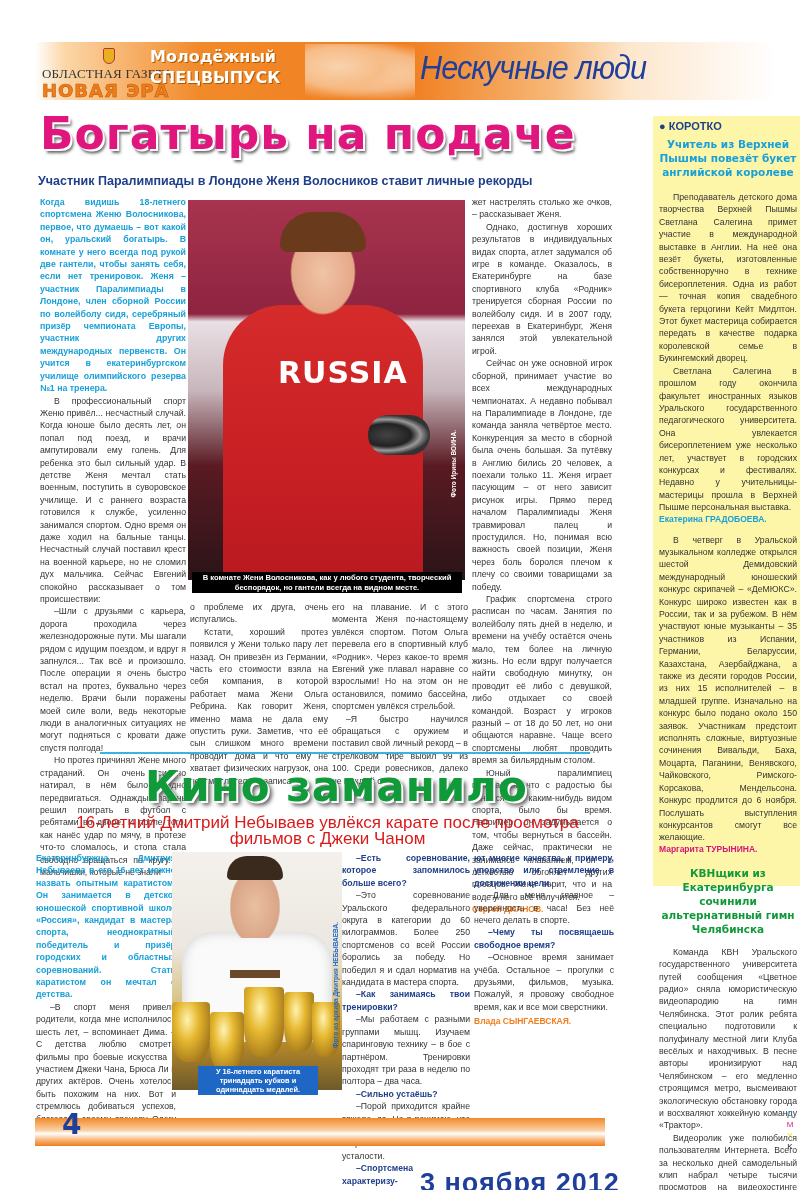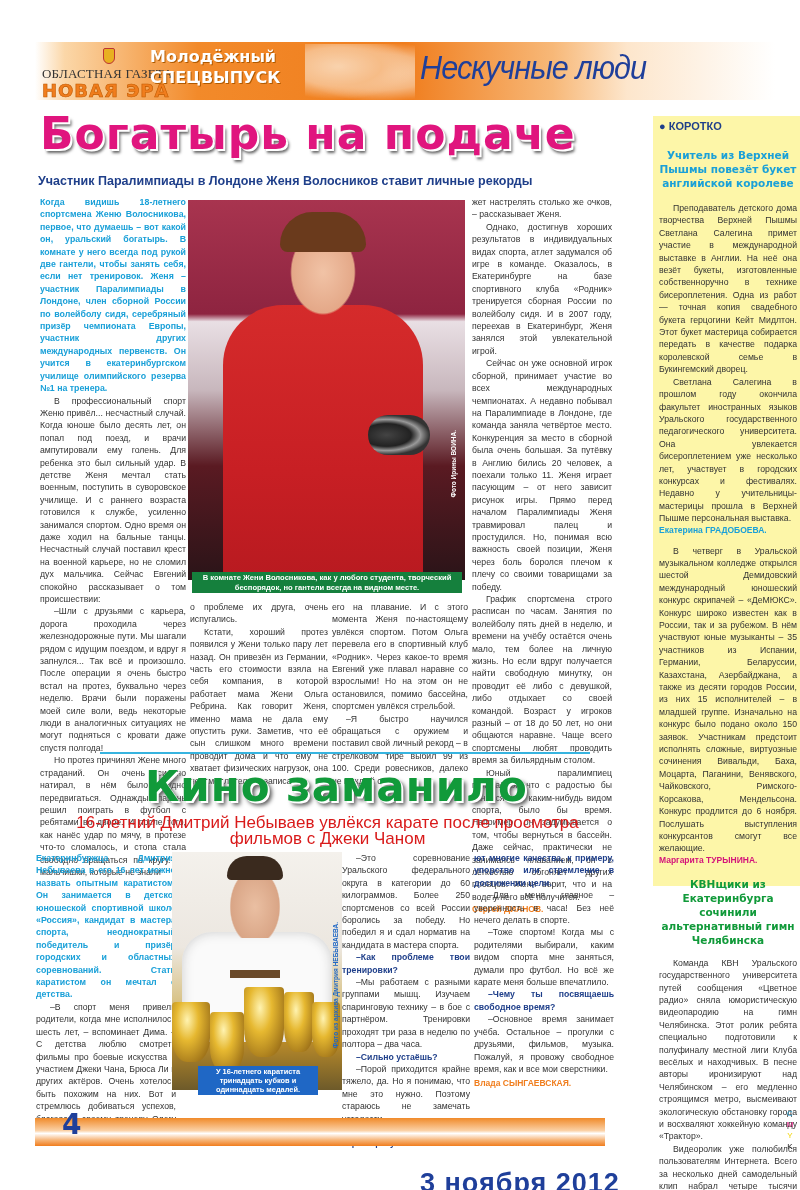--- a/index.html
+++ b/index.html
@@ -17,21 +17,21 @@
 .sub1{left:38px;top:174px;width:400px;font-weight:700;font-size:12.5px;color:#1f3f8a;white-space:nowrap}
 .col{font-size:8.7px;line-height:12.4px;text-align:justify;color:#333}
 .col p{text-indent:14px}
 .lead{color:#1aa0d8;font-weight:700;text-indent:0!important;font-size:8.8px;line-height:12.4px}
 .photo1{left:188px;top:200px;width:277px;height:380px;background:linear-gradient(180deg,#a8344f 0%,#8e2440 30%,#e9dfe4 32%,#c8b7bd 50%,#5a1a22 70%,#2a1418 100%);overflow:hidden}
 .p1-face{left:95px;top:20px;width:80px;height:95px;background:radial-gradient(ellipse at 50% 55%,#f1c3a6 0,#e4a888 55%,transparent 58%);}
 .p1-hair{left:92px;top:12px;width:86px;height:40px;background:#6a3a1c;border-radius:43px 43px 10px 10px}
 .p1-body{left:35px;top:105px;width:200px;height:275px;background:linear-gradient(180deg,#d52b2b 0%,#c81f24 60%,#b81a20 100%);border-radius:60px 60px 0 0}
 .p1-russia{left:90px;top:155px;font-family:"DejaVu Sans",sans-serif;font-weight:900;font-size:30px;color:#fff;letter-spacing:1px}
 .p1-bell{left:180px;top:215px;width:62px;height:40px;background:radial-gradient(ellipse at 30% 50%,#444 0,#222 40%,#999 55%,#333 70%);border-radius:20px}
-.caption1{left:192px;top:572px;width:270px;background:#15803d;color:#fff;font-weight:700;font-size:7.6px;line-height:9.5px;text-align:center;padding:1px 2px}
+.caption1{left:192px;top:572px;width:270px;background:#000000;color:#fff;font-weight:700;font-size:7.6px;line-height:9.5px;text-align:center;padding:1px 2px}
 .photo-credit{font-size:6.5px;color:#fff;font-weight:700;writing-mode:vertical-rl;transform:rotate(180deg);white-space:nowrap}
 .divider{height:2px;background:#37b4e0}
 .sidebar{left:653px;top:116px;width:150px;height:770px;background:#fdf6a8}
 .side-head{font-weight:700;font-size:11px;color:#1f3f8a}
 .side-title{font-family:"DejaVu Sans",sans-serif;font-weight:900;text-align:center;font-size:10.5px;line-height:14px}
 .byline{font-weight:700;font-size:8.5px}
 .h2{left:145px;top:762px;width:340px;height:50px;font-family:"DejaVu Sans",sans-serif;font-weight:900;font-size:42px;color:#119a3a;text-shadow:2px 2px 0 #fff,4px 4px 4px #555;letter-spacing:1px;white-space:nowrap}
 .sub2{left:40px;top:815px;width:575px;text-align:center;font-weight:400;font-size:17px;line-height:16px;color:#d91a1a}
 .photo2{left:172px;top:852px;width:170px;height:238px;background:linear-gradient(180deg,#f4f1ec 0%,#ece7e0 40%,#d9c48a 62%,#b88a2a 80%,#6d5a2a 100%);overflow:hidden}
 .p2-head{left:52px;top:8px;width:62px;height:78px;background:radial-gradient(ellipse at 50% 60%,#eabfa2 0,#d9a586 55%,transparent 58%)}
@@ -66,20 +66,21 @@
   <p class="lead">Когда видишь 18-летнего спортсмена Женю Волосникова, первое, что думаешь – вот какой он, уральский богатырь. В комнате у него всегда под рукой две гантели, чтобы занять себя, если нет тренировок. Женя – участник Паралимпиады в Лондоне, член сборной России по волейболу сидя, серебряный призёр чемпионата Европы, участник других международных первенств. Он учится в екатеринбургском училище олимпийского резерва №1 на тренера.</p>
   <p>В профессиональный спорт Женю привёл... несчастный случай. Когда юноше было десять лет, он попал под поезд, и врачи ампутировали ему голень. Для ребенка это был сильный удар. В детстве Женя мечтал стать военным, поступить в суворовское училище. И с раннего возраста готовился к службе, усиленно занимался спортом. Одно время он даже ходил на бальные танцы. Несчастный случай поставил крест на военной карьере, но не сломил дух мальчика. Сейчас Евгений спокойно рассказывает о том происшествии:</p>
   <p>–Шли с друзьями с карьера, дорога проходила через железнодорожные пути. Мы шагали рядом с идущим поездом, и вдруг я запнулся... Так всё и произошло. После операции я очень быстро встал на протез, буквально через неделю. Врачи были поражены моей силе воли, ведь некоторые люди в аналогичных ситуациях не могут подняться с кровати даже спустя полгода!</p>
   <p>Но протез причинял Жене много страданий. Он очень сильно натирал, в нём было трудно передвигаться. Однажды парень решил поиграть в футбол с ребятами во дворе. И после того, как нанёс удар по мячу, в протезе что-то сломалось, и стопа стала свободно вращаться по кругу. Те мальчишки, которые не знали</p>
 </div>
 
 <div class="abs photo1">
   <div class="abs p1-body"></div>
   <div class="abs p1-face"></div>
   <div class="abs p1-hair"></div>
+  <div class="abs p1-russia">RUSSIA</div>
   <div class="abs p1-bell"></div>
   <div class="abs photo-credit" style="left:262px;top:230px">Фото Ирины ВОИНА.</div>
 </div>
 <div class="abs caption1">В комнате Жени Волосникова, как у любого студента, творческий беспорядок, но гантели всегда на видном месте.</div>
 
 <div class="abs col" style="left:190px;top:601px;width:138px">
   <p style="text-indent:0">о проблеме их друга, очень испугались.</p>
   <p>Кстати, хороший протез появился у Жени только пару лет назад. Он привезён из Германии, часть его стоимости взяла на себя компания, в которой работает мама Жени Ольга Ребрина. Как говорит Женя, именно мама не дала ему опустить руки. Заметив, что её сын слишком много времени проводит дома и что ему не хватает физических нагрузок, она незамедлительно записала</p>
 </div>
 <div class="abs col" style="left:332px;top:601px;width:136px">
@@ -113,40 +114,40 @@
   <div class="abs cup" style="left:0;top:150px;width:38px;height:60px"></div>
   <div class="abs cup" style="left:38px;top:160px;width:34px;height:60px"></div>
   <div class="abs cup" style="left:72px;top:135px;width:40px;height:70px"></div>
   <div class="abs cup" style="left:112px;top:140px;width:30px;height:60px"></div>
   <div class="abs cup" style="left:140px;top:150px;width:28px;height:55px"></div>
   <div class="abs photo-credit" style="left:160px;top:70px;color:#1f67c5">Фото из архива Дмитрия НЕБЫВАЕВА.</div>
 </div>
 <div class="abs caption2">У 16-летнего каратиста тринадцать кубков и одиннадцать медалей.</div>
 
 <div class="abs col" style="left:342px;top:852px;width:128px">
+  <p class="q">–Есть соревнование, которое запомнилось больше всего?</p>
   <p>–Это соревнование Уральского федерального округа в категории до 60 килограммов. Более 250 спортсменов со всей России боролись за победу. Но победил я и сдал норматив на кандидата в мастера спорта.</p>
-  <p class="q">–Как проблеме твои тренировки?</p>
+  <p class="q">–Как занимаясь твои тренировки?</p>
   <p>–Мы работаем с разными группами мышц. Изучаем спаринговую технику – в бое с партнёром. Тренировки проходят три раза в неделю по полтора – два часа.</p>
   <p class="q">–Сильно устаёшь?</p>
   <p>–Порой приходится крайне тяжело, да. Но я понимаю, что мне это нужно. Поэтому стараюсь не замечать усталости.</p>
   <p class="q">–Спортсмена характеризу-</p>
 </div>
 <div class="abs col" style="left:474px;top:852px;width:140px">
   <p class="q" style="text-indent:0">ют многие качества, к примеру, упорство или стремление в достижении цели.</p>
   <p>–Для меня главное – уверенность в часа! Без неё нечего делать в спорте.</p>
-  <p>–Тоже спортом! Когда мы с родителями выбирали, каким видом спорта мне заняться, думали про футбол. Но всё же карате меня больше впечатлило.</p>
   <p class="q">–Чему ты посвящаешь свободное время?</p>
   <p>–Основное время занимает учёба. Остальное – прогулки с друзьями, фильмов, музыка. Пожалуй, я провожу свободное время, как и все мои сверстники.</p>
   <div class="byline" style="color:#f07d1d;margin-top:2px">Влада СЫНГАЕВСКАЯ.</div>
 </div>
 
 <div class="abs sidebar">
   <div style="padding:4px 6px 0 6px">
     <div class="side-head">● КОРОТКО</div>
-    <div class="side-title" style="color:#1aa0d8;margin-top:16px">Учитель из Верхней Пышмы повезёт букет английской королеве</div>
+    <div class="side-title" style="color:#1aa0d8;margin-top:5px">Учитель из Верхней Пышмы повезёт букет английской королеве</div>
     <div class="col" style="margin-top:12px">
       <p>Преподаватель детского дома творчества Верхней Пышмы Светлана Салегина примет участие в международной выставке в Англии. На неё она везёт букеты, изготовленные собственноручно в технике бисероплетения. Одна из работ — точная копия свадебного букета герцогини Кейт Мидлтон. Этот букет мастерица собирается передать в качестве подарка королевской семье в Букингемский дворец.</p>
       <p>Светлана Салегина в прошлом году окончила факультет иностранных языков Уральского государственного педагогического университета. Она увлекается бисероплетением уже несколько лет, участвует в городских конкурсах и фестивалях. Недавно у учительницы-мастерицы прошла в Верхней Пышме персональная выставка.</p>
     </div>
     <div class="byline" style="color:#1aa0d8">Екатерина ГРАДОБОЕВА.</div>
 
     <div class="col" style="margin-top:10px">
       <p>В четверг в Уральской музыкальном колледже открылся шестой Демидовский международный юношеский конкурс скрипачей – «ДеМЮКС». Конкурс широко известен как в России, так и за рубежом. В нём участвуют юные музыканты – 35 участников из Испании, Германии, Беларуссии, Казахстана, Азербайджана, а также из десяти городов России, из них 15 исполнителей – в младшей группе. Изначально на конкурс было подано около 150 заявок. Участникам предстоит исполнять сложные, виртуозные сочинения Вивальди, Баха, Моцарта, Паганини, Венявского, Чайковского, Римского-Корсакова, Мендельсона. Конкурс продлится до 6 ноября. Послушать выступления конкурсантов смогут все желающие.</p>
     </div>
     <div class="byline" style="color:#d4157a">Маргарита ТУРЫНИНА.</div>

